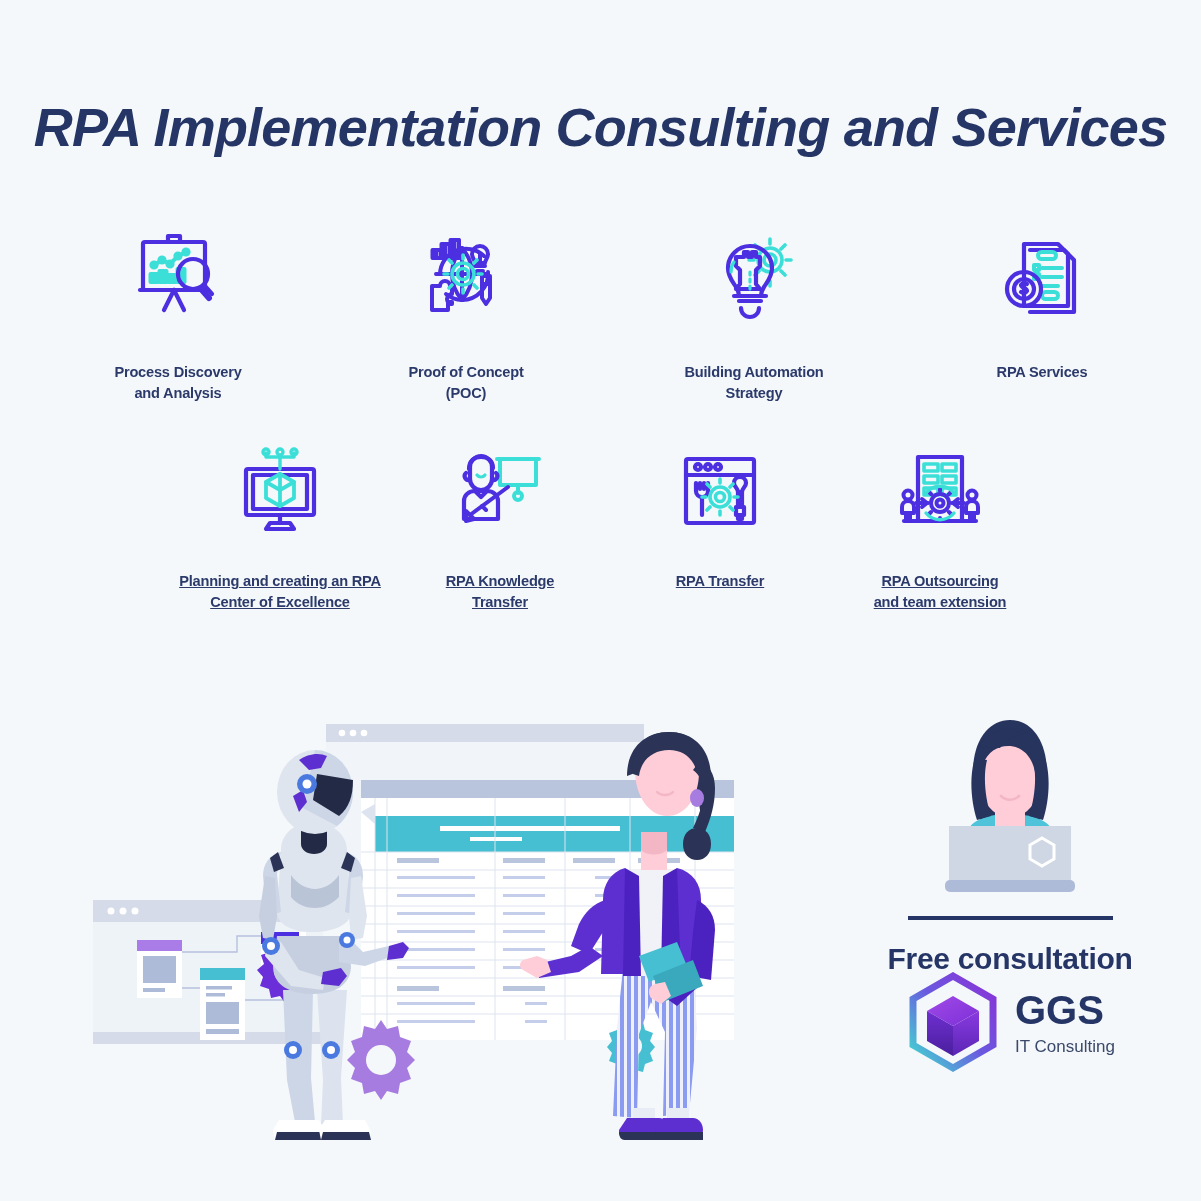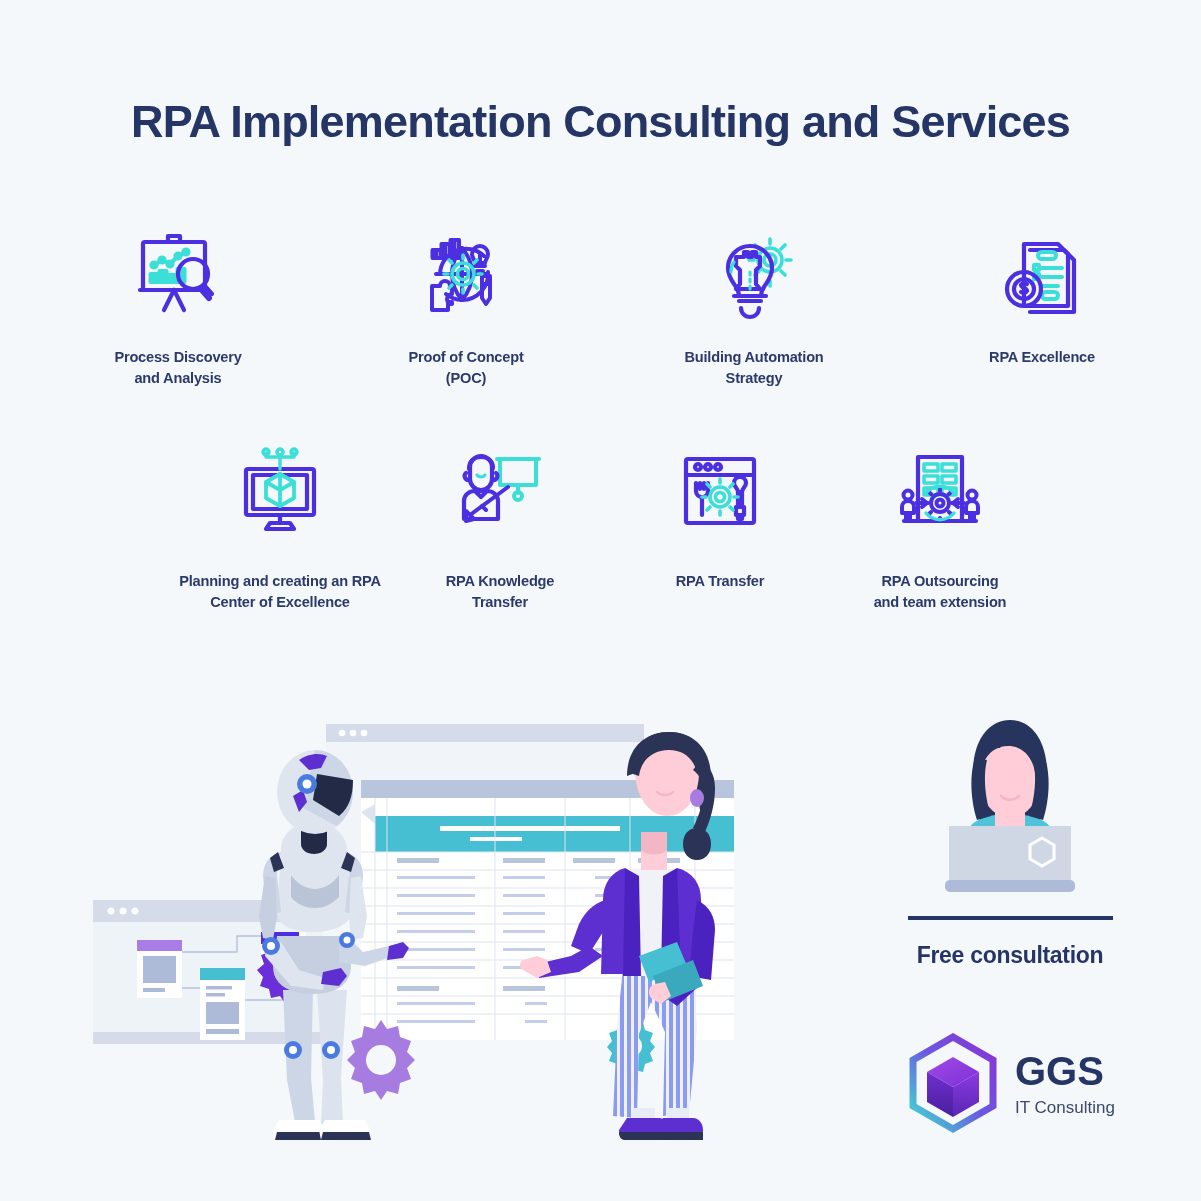--- a/index.html
+++ b/index.html
@@ -8,52 +8,53 @@
     background: #f5f8fa;
     font-family: "Liberation Sans", sans-serif;
     overflow: hidden;
   }
   .page { position: relative; width: 1201px; height: 1201px; background: #f5f8fa; }
 
   
   .title {
     position: absolute; top: 96px; left: 0; width: 1201px;
     text-align: center;
-    font-size: 45px; font-weight: bold; letter-spacing: -0.8px;
+    font-size: 54px; font-weight: bold; letter-spacing: -0.8px;
     color: #253566;
+    font-style: italic;
   }
 
   
   .row { position: absolute; display: flex; }
   .row1 { top: 228px; left: 70px; width: 1080px; justify-content: space-between; }
   .row2 { top: 443px; left: 172px; width: 876px; justify-content: space-between; }
 
   .service { width: 216px; display: flex; flex-direction: column; align-items: center; }
   .service .ico { height: 96px; display: flex; align-items: center; justify-content: center; }
   .service .lbl {
-    margin-top: 23px;
+    margin-top: 38px;
     text-align: center;
     font-size: 14.6px; font-weight: bold; line-height: 1.42;
     color: #2b3a6b;
     letter-spacing: -0.2px;
   }
-  .row2 .service .lbl { margin-top: 32px; }
+  .row2 .service .lbl { margin-top: 32px; text-decoration: underline; }
 
   
   .illus { position: absolute; left: 85px; top: 700px; width: 680px; height: 440px; }
 
   
   .consult { position: absolute; left: 880px; top: 718px; width: 260px; text-align: center; }
   .consult .avatar { height: 180px; display:flex; align-items:flex-end; justify-content:center; }
   .consult .rule { width: 205px; height: 4px; background: #253566; margin: 18px auto 0; }
   .consult .ctitle {
     margin-top: 22px;
-    font-size: 23px; font-weight: bold; color: #253566; letter-spacing: -0.3px;
+    font-size: 30px; font-weight: bold; color: #253566; letter-spacing: -0.3px;
   }
-  .logo { position: absolute; left: 903px; top: 1033px; width: 215px; height: 104px; }
+  .logo { position: absolute; left: 903px; top: 972px; width: 215px; height: 104px; }
 </style>
 </head>
 <body>
 
 <div class="page">
 
   <div class="title">RPA Implementation Consulting and Services</div>
 
   <div class="row row1">
 
@@ -165,21 +166,21 @@
             <rect x="48" y="62" width="16" height="7" rx="3.5"></rect>
           </g>
           <g fill="none" stroke="#4b2fe0" stroke-width="4.2" stroke-linecap="round" stroke-linejoin="round">
             <circle cx="30" cy="59" r="17"></circle>
             <circle cx="30" cy="59" r="10"></circle>
             <path d="M33 54a4 4 0 0 0-6 1c0 3 6 3 6 6a4 4 0 0 1-6 1"></path>
             <path d="M30 49v3M30 66v3"></path>
           </g>
         </svg>
       </div>
-      <div class="lbl">RPA Excellence</div>
+      <div class="lbl">RPA Services</div>
     </div>
 
 
   </div>
 
   <div class="row row2">
 
     <div class="service">
       <div class="ico">
         <svg width="96" height="92" viewBox="0 0 96 92">

